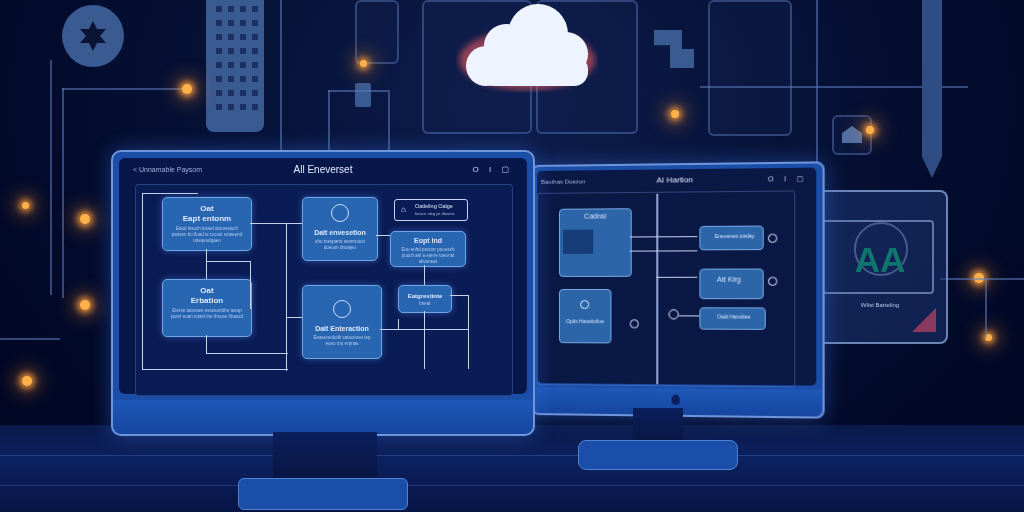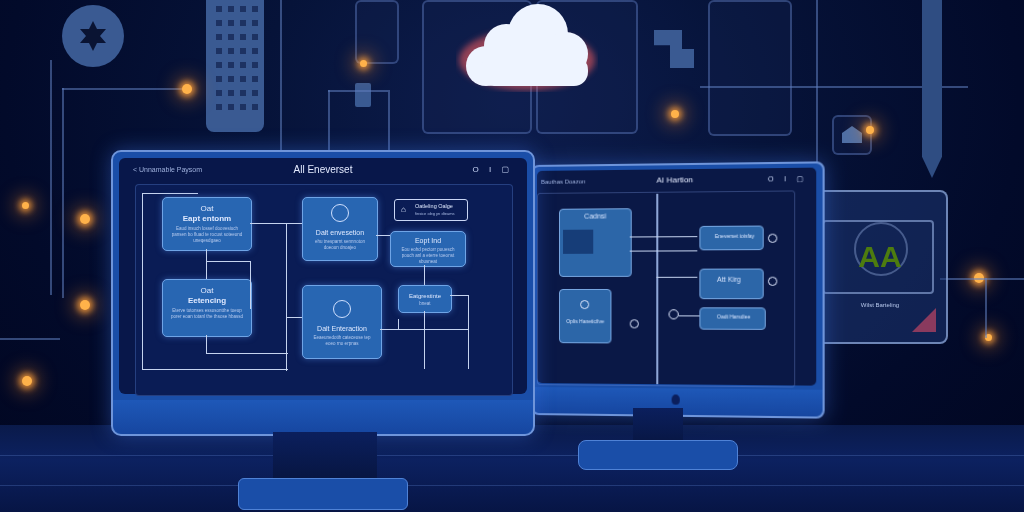--- a/index.html
+++ b/index.html
@@ -21,21 +21,21 @@
     box-shadow:0 0 20px rgba(60,110,220,0.45);}
   .mon-left .screen{position:absolute;left:6px;top:6px;width:408px;height:236px;background:#08174a;border-radius:6px;}
   .mon-left .chin{position:absolute;left:0;bottom:0;width:420px;height:34px;background:linear-gradient(180deg,#1e58b8,#1646a0);border-radius:0 0 10px 10px;}
   .titlebar{position:absolute;left:0;top:0;width:100%;height:24px;color:#c9d6f5;font-size:9px;}
   .tb-back{position:absolute;left:14px;top:8px;font-size:7px;color:#9fb1dd;}
   .tb-title{position:absolute;left:0;right:0;top:6px;text-align:center;font-size:10px;color:#e4ebff;}
   .tb-icons{position:absolute;right:14px;top:7px;font-size:8px;color:#c9d6f5;letter-spacing:4px;}
   .canvas{position:absolute;left:16px;top:26px;width:376px;height:210px;border:1px solid rgba(90,130,210,0.35);border-radius:4px;background:#0a1c55;}
   .node{position:absolute;background:#2866b2;border:1.5px solid #6fa4e6;border-radius:5px;color:#dfe9ff;text-align:center;
     box-shadow:0 0 6px rgba(80,140,230,0.5);}
-  .node .t{font-size:8px;line-height:10px;font-weight:normal;margin-top:6px;}
+  .node .t{font-size:8px;line-height:10px;font-weight:bold;margin-top:6px;}
   .node .d{font-size:4.5px;line-height:6px;color:#b7cbef;margin:3px 6px 0 6px;}
   .node .ic{display:block;margin:6px auto 0 auto;width:16px;height:16px;border:1.2px solid #cfe0ff;border-radius:50%;}
   .line{position:absolute;background:#c5d3ef;}
   .mon-right{left:531px;top:165px;width:282px;height:246px;background:#1a4ea8;border:2px solid #6f95da;border-radius:8px;
     transform:perspective(700px) rotateY(-4deg);transform-origin:left center;box-shadow:0 0 20px rgba(60,110,220,0.45);}
   .mon-right .screen{position:absolute;left:4px;top:4px;width:272px;height:212px;background:#0a1846;border-radius:5px;}
   .mon-right .chin{position:absolute;left:0;bottom:0;width:100%;height:26px;background:linear-gradient(180deg,#1e58b8,#1646a0);border-radius:0 0 8px 8px;}
   .rnode{position:absolute;background:#2c66a8;border:1.2px solid #77a6e0;border-radius:4px;color:#d8e5ff;font-size:6px;}
   .ring{position:absolute;width:7px;height:7px;border:1.5px solid #dfe8ff;border-radius:50%;}
   .stand{position:absolute;background:linear-gradient(180deg,#0b1f5d,#071540);}
@@ -149,21 +149,21 @@
 <div class="hline" style="left:0;top:338px;width:60px;"></div>
 
 <div class="floor">
   <div class="floor-line" style="left:0;top:30px;width:1024px;"></div>
   <div class="floor-line" style="left:0;top:60px;width:1024px;"></div>
 </div>
 
 <div class="aa-panel">
   <div class="abs" style="left:8px;top:28px;width:108px;height:70px;border:2px solid rgba(150,175,225,0.6);border-radius:4px;"></div>
   <div class="abs" style="left:40px;top:30px;width:50px;height:50px;border:2px solid rgba(150,175,225,0.4);border-radius:50%;"></div>
-  <div class="abs" style="left:0;right:0;top:48px;text-align:center;font-size:30px;font-weight:bold;color:#4d7c0f;">AA</div>
+  <div class="abs" style="left:0;right:0;top:48px;text-align:center;font-size:35px;font-weight:bold;color:#0f766e;">AA</div>
   <div class="abs" style="left:0;right:0;top:110px;text-align:center;font-size:6px;color:#b5c6ea;">Wilst Barteling</div>
   <div class="abs" style="right:10px;bottom:10px;width:0;height:0;border-left:24px solid transparent;border-bottom:24px solid #8a3a5e;"></div>
 </div>
 
 <div class="monitor mon-right">
   <div class="screen">
     <div class="titlebar">
       <span class="tb-back" style="left:4px;font-size:6px;">Bauthas Doazon</span>
       <span class="tb-title" style="font-size:8px;">AI Hartion</span>
       <span class="tb-icons" style="right:8px;font-size:7px;">O I ▢</span>
@@ -217,21 +217,21 @@
       <div class="line" style="left:6px;top:184px;width:146px;height:1px;"></div>
 
       <div class="node" style="left:26px;top:12px;width:88px;height:52px;">
         <div class="t">Oat</div>
         <div style="font-size:8px;font-weight:bold;">Eapt entonm</div>
         <div class="d">Eaud insuch lossef doovesiuch pansen bo fluad te rocust soteeond uneqesdgaeo</div>
       </div>
 
       <div class="node" style="left:26px;top:94px;width:88px;height:56px;">
         <div class="t">Oat</div>
-        <div style="font-size:8px;font-weight:bold;">Eetencing</div>
+        <div style="font-size:8px;font-weight:bold;">Erbation</div>
         <div class="d">Eterve tutonses essosontthe toeup porer eoan totanl the thsose hbassd</div>
       </div>
 
       <div class="node" style="left:166px;top:12px;width:74px;height:62px;">
         <span class="ic"></span>
         <div class="t" style="margin-top:6px;font-size:7px;">Dalt envesetion</div>
         <div class="d" style="margin-top:1px;">ehu tnesparnt sennnoton doeoun dnoajeo</div>
       </div>
 
       <div class="node" style="left:166px;top:100px;width:78px;height:72px;">

